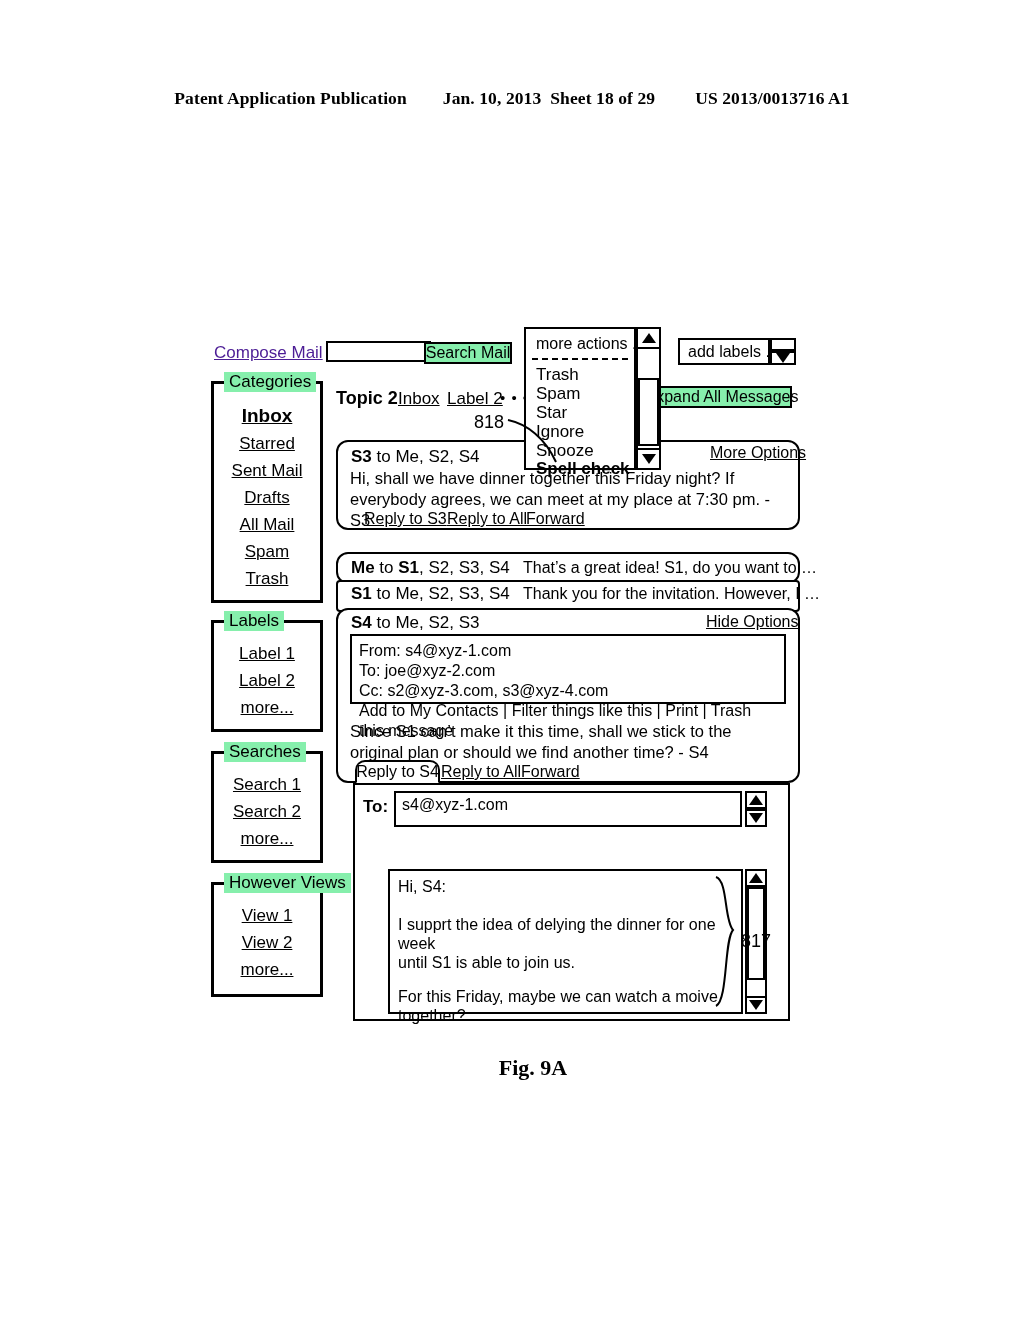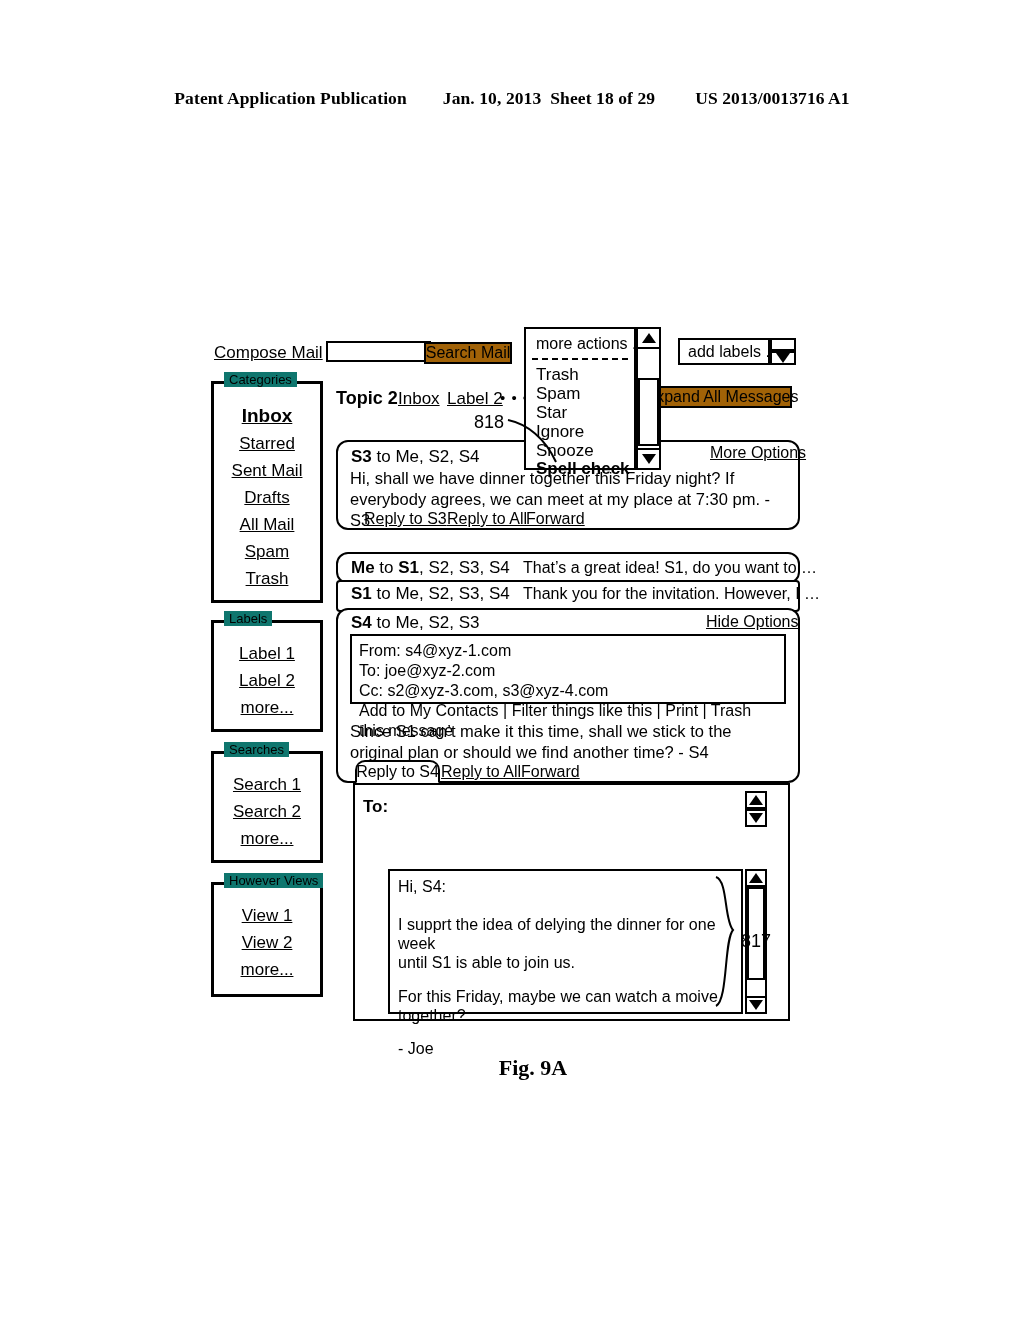--- a/index.html
+++ b/index.html
@@ -36,54 +36,54 @@
   
   .group{
     position:absolute;
     border:3px solid #000;
     box-sizing:border-box;
     background:#fff;
   }
   .group-title{
     position:absolute;
     top:-12px; left:10px;
-    background:#0f766e;
+    background:#86efac;
     padding:0 5px;
-    font-size:13px;
+    font-size:17px;
     white-space:nowrap;
     text-align:center;
   }
   .group-items{
     padding-top:14px;
     text-align:center;
   }
   .group-items a{
     display:block;
     font-size:17px;
     text-decoration:underline;
     color:#000;
     margin:7px 0;
     white-space:nowrap;
   }
   .group-items a.current{font-weight:bold; font-size:19px;}
 
   
   .compose-link{
     position:absolute;
-    font-size:17px; text-decoration:underline; color:#000000; white-space:nowrap;
+    font-size:17px; text-decoration:underline; color:#4c1d95; white-space:nowrap;
   }
   .search-input{
     position:absolute; box-sizing:border-box;
     border:2px solid #000; background:#fff;
     font-family:"Liberation Sans", sans-serif; font-size:15px;
     padding:0 4px;
   }
   .btn{
     position:absolute; box-sizing:border-box;
-    border:2px solid #000; background:#a16207;
+    border:2px solid #000; background:#86efac;
     font-size:16px; line-height:1;
     display:flex; align-items:center; justify-content:center;
     white-space:nowrap;
     font-family:"Liberation Sans", sans-serif;
   }
 
   
   .msg{
     position:absolute; box-sizing:border-box;
     border:2.5px solid #000; border-radius:12px; background:#fff;
@@ -283,37 +283,37 @@
     <div>original plan or should we find another time? - S4</div>
   </div>
 
   <div class="tab-active" style="left:355px; top:760px; width:85px; height:24px;">Reply to S4</div>
   <a class="act-link" style="left:441px; top:763px;">Reply to All</a>
   <a class="act-link" style="left:521px; top:763px;">Forward</a>
 
   <div class="compose-panel" style="left:353px; top:783px; width:437px; height:238px;"></div>
 
   <div class="to-label" style="left:363px; top:797px;">To:</div>
+  <div class="field" style="left:394px; top:791px; width:348px; height:36px;">s4@xyz-1.com</div>
   <div class="sb-arrow" style="left:745px; top:791px; width:22px; height:18px;">
       <div class="tri tri-up"></div>
     </div>
   <div class="sb-arrow" style="left:745px; top:809px; width:22px; height:18px;">
       <div class="tri tri-dn"></div>
     </div>
 
 
   <div class="field" style="left:388px; top:869px; width:355px; height:145px; padding:6px 8px;">
     <div style="line-height:19px;">Hi, S4:</div>
     <div style="height:19px;">&nbsp;</div>
     <div style="line-height:19px;">I supprt the idea of delying the dinner for one week</div>
     <div style="line-height:19px;">until S1 is able to join us.</div>
     <div style="height:15px;">&nbsp;</div>
     <div style="line-height:19px;">For this Friday, maybe we can watch a moive together?</div>
     <div style="height:14px;">&nbsp;</div>
-    <div style="line-height:19px;">- Joe</div>
   </div>
 
   <div class="sb" style="left:745px; top:869px; width:22px; height:145px;"></div>
   <div class="sb-arrow" style="left:745px; top:869px; width:22px; height:18px;">
       <div class="tri tri-up"></div>
     </div>
   <div class="sb-thumb" style="left:747px; top:887px; width:18px; height:93px;"></div>
   <div class="sb-arrow" style="left:745px; top:996px; width:22px; height:18px;">
       <div class="tri tri-dn"></div>
     </div>

